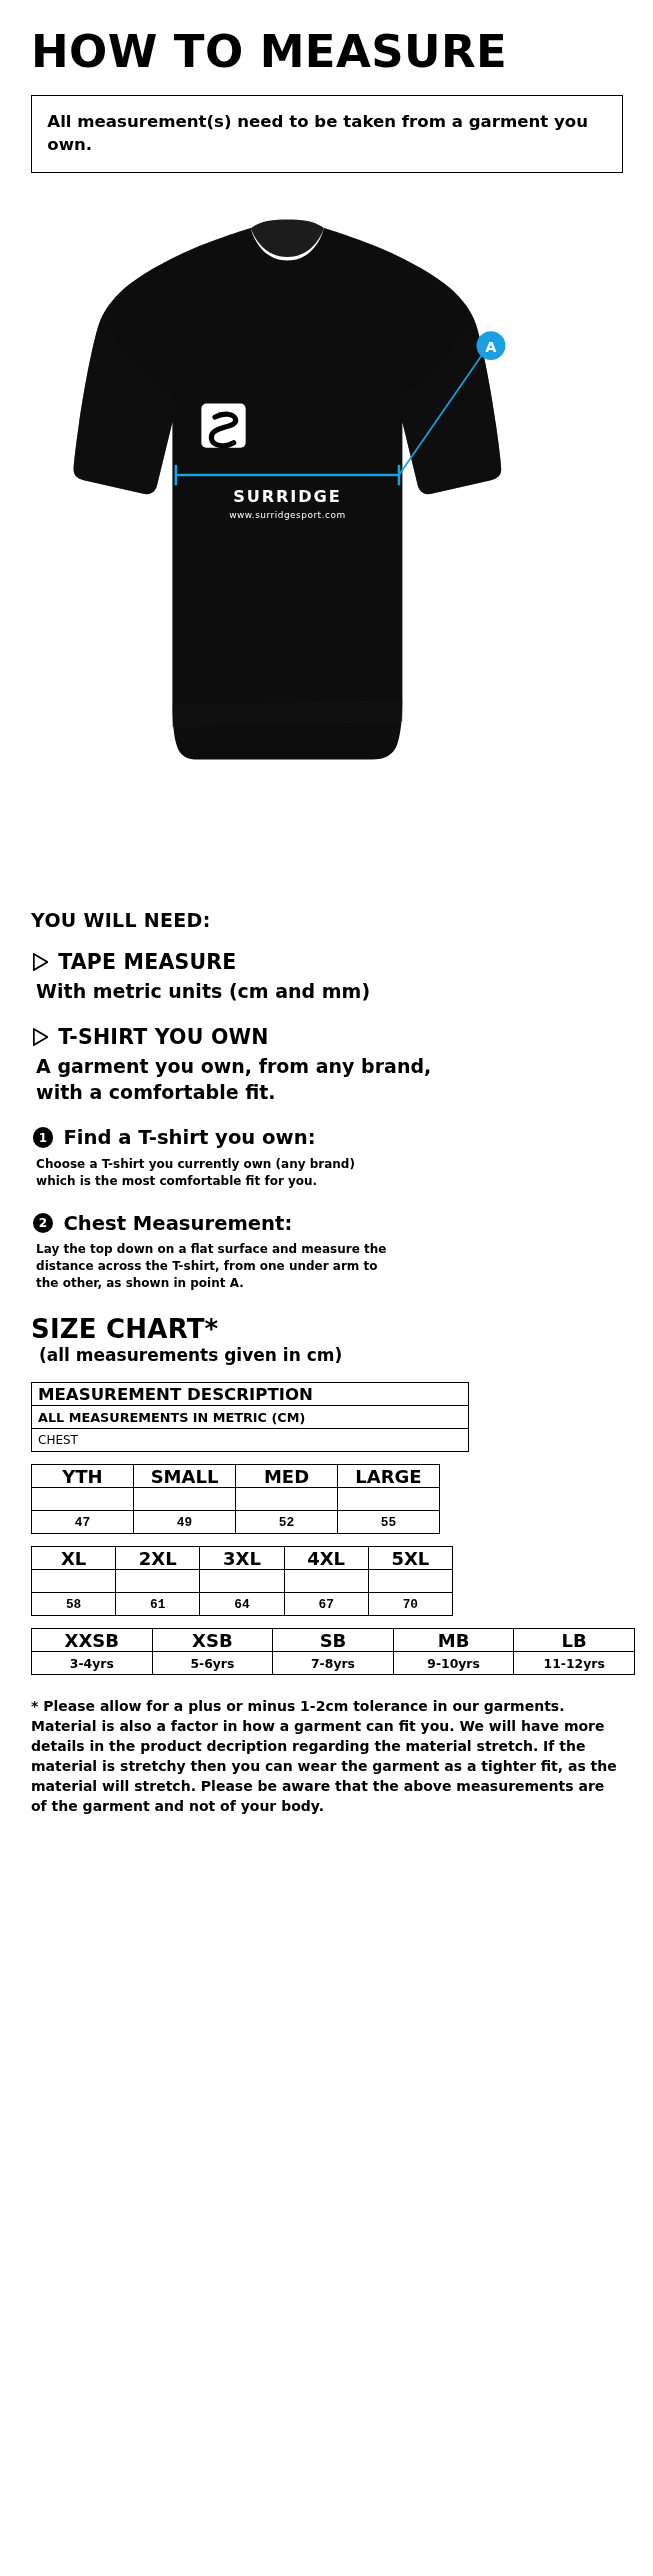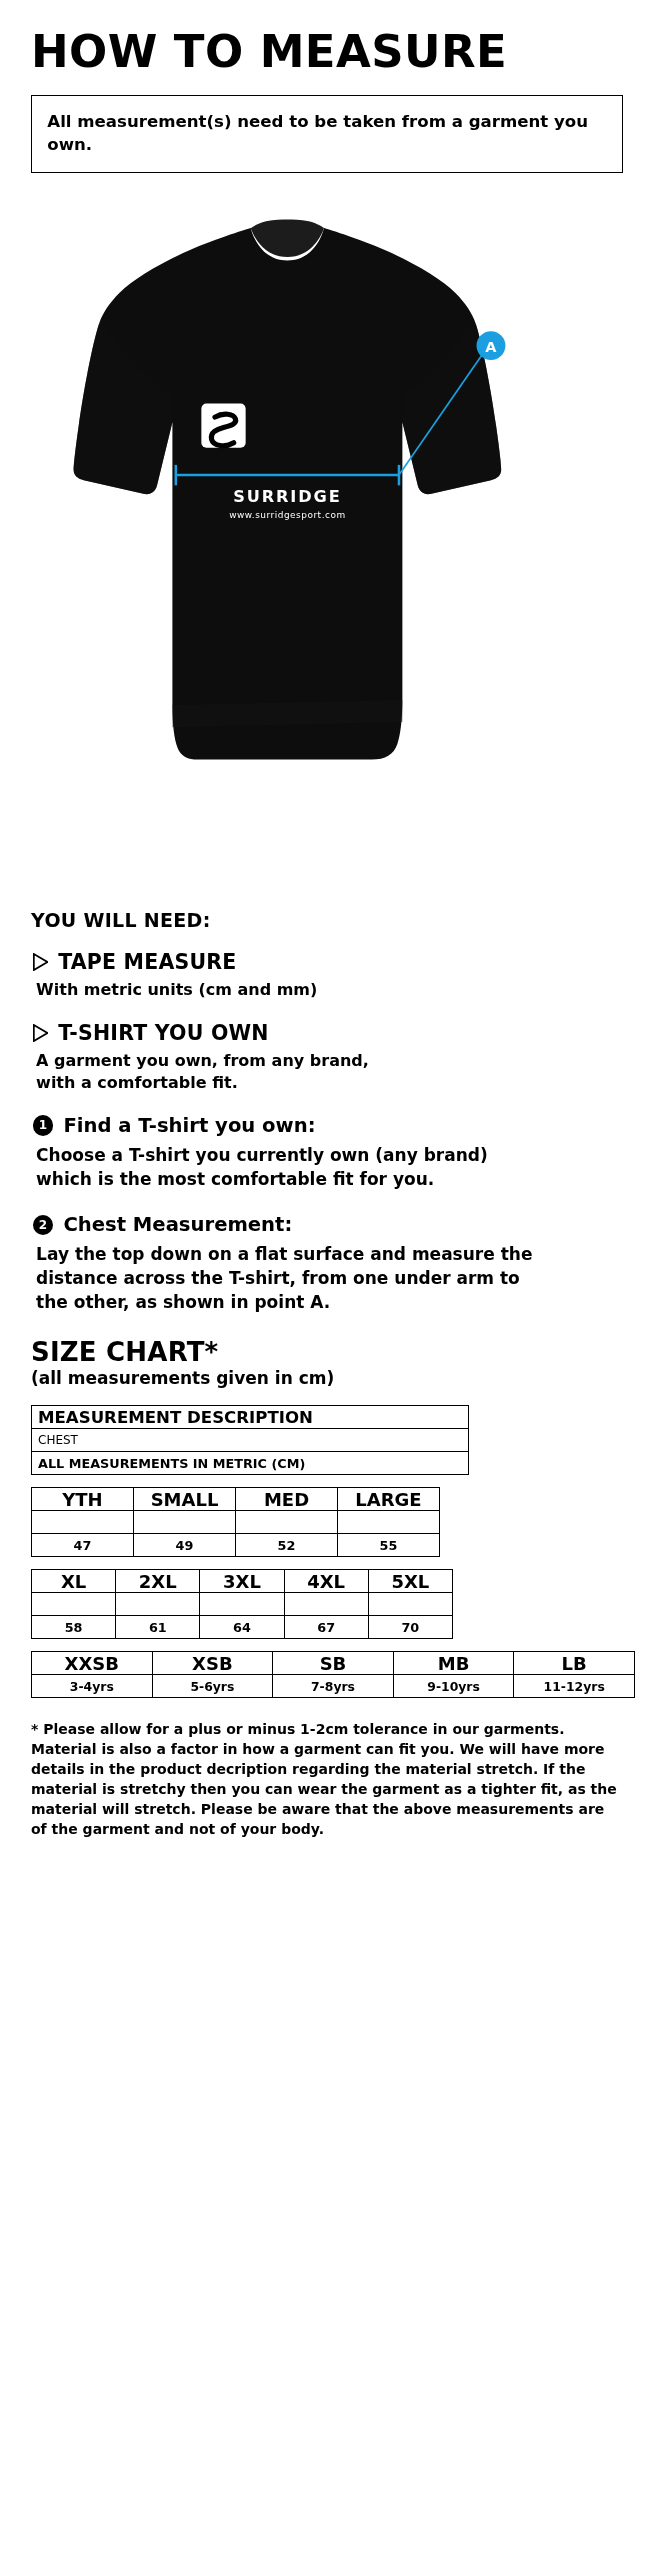--- a/index.html
+++ b/index.html
@@ -80,21 +80,21 @@
     height: 18px;
     flex: 0 0 auto;
     margin-left: 1.7px;
   }
   .bullet-title {
     font-size: 20.5px;
     font-weight: bold;
     letter-spacing: 0.2px;
   }
   .bullet-sub {
-    font-size: 16px;
+    font-size: 19px;
     font-weight: bold;
     margin: 0 0 20.5px 5.1px;
     line-height: 1.35;
   }
 
   .num-row {
     display: flex;
     align-items: center;
     gap: 10.2px;
     margin: 0 0 6.8px 0;
@@ -111,37 +111,37 @@
     align-items: center;
     justify-content: center;
     flex: 0 0 auto;
     margin-left: 1.7px;
   }
   .num-title {
     font-size: 19.6px;
     font-weight: bold;
   }
   .num-sub {
-    font-size: 17px;
+    font-size: 12px;
     font-weight: bold;
     margin: 0 0 22px 5.1px;
     line-height: 1.4;
   }
 
   
   .chart-title {
     font-size: 26px;
     font-weight: bold;
     letter-spacing: 0.2px;
     margin: 22px 0 1.7px 0;
   }
   .chart-sub {
     font-size: 17px;
     font-weight: bold;
-    margin: 0 0 17px 0;
+    margin: 0 0 17px 8px;
   }
 
   table.sz {
     border-collapse: collapse;
     margin-bottom: 12px;
     table-layout: fixed;
   }
   table.sz td, table.sz th {
     border: 1.3px solid #000;
     text-align: center;
@@ -163,21 +163,21 @@
   .desc-r2 { font-size: 12.8px; height: 21px; }
   .desc-r3 { font-size: 12px; height: 20.5px; font-weight: normal !important; }
 
   
   table.g4 { width: 409px; }
   table.g5 { width: 422px; }
   table.g5b { width: 604px; padding-left: 48px; }
 
   .hdr td { font-size: 18px; height: 29px; }
   .blank td { height: 19px; }
-  .vals td { font-size: 12.8px; height: 22px; font-weight: normal; }
+  .vals td { font-size: 12.8px; height: 22px; font-weight: normal; font-family: Liberation Mono, monospace; }
   .ages td { font-size: 12.4px; height: 22px; font-weight: normal; }
 
   
   .footnote {
     font-size: 14px;
     font-weight: bold;
     line-height: 1.42;
     margin: 22px 0 0 0;
   }
 </style>
@@ -298,24 +298,24 @@
 
     <h2 class="chart-title">SIZE CHART*</h2>
     <div class="chart-sub">(all measurements given in cm)</div>
 
     <table class="sz desc">
       <tbody>
           <tr>
         <td class="desc-r1">MEASUREMENT DESCRIPTION</td>
       </tr>
       <tr>
+        <td class="desc-r2">ALL MEASUREMENTS IN METRIC (CM)</td>
+      </tr>
+      <tr>
         <td class="desc-r3">CHEST</td>
-      </tr>
-      <tr>
-        <td class="desc-r2">ALL MEASUREMENTS IN METRIC (CM)</td>
       </tr>
     </tbody>
       </table>
 
     <table class="sz g4">
       <tbody>
           <tr class="hdr">
         <td>YTH</td>
         <td>SMALL</td>
         <td>MED</td>

